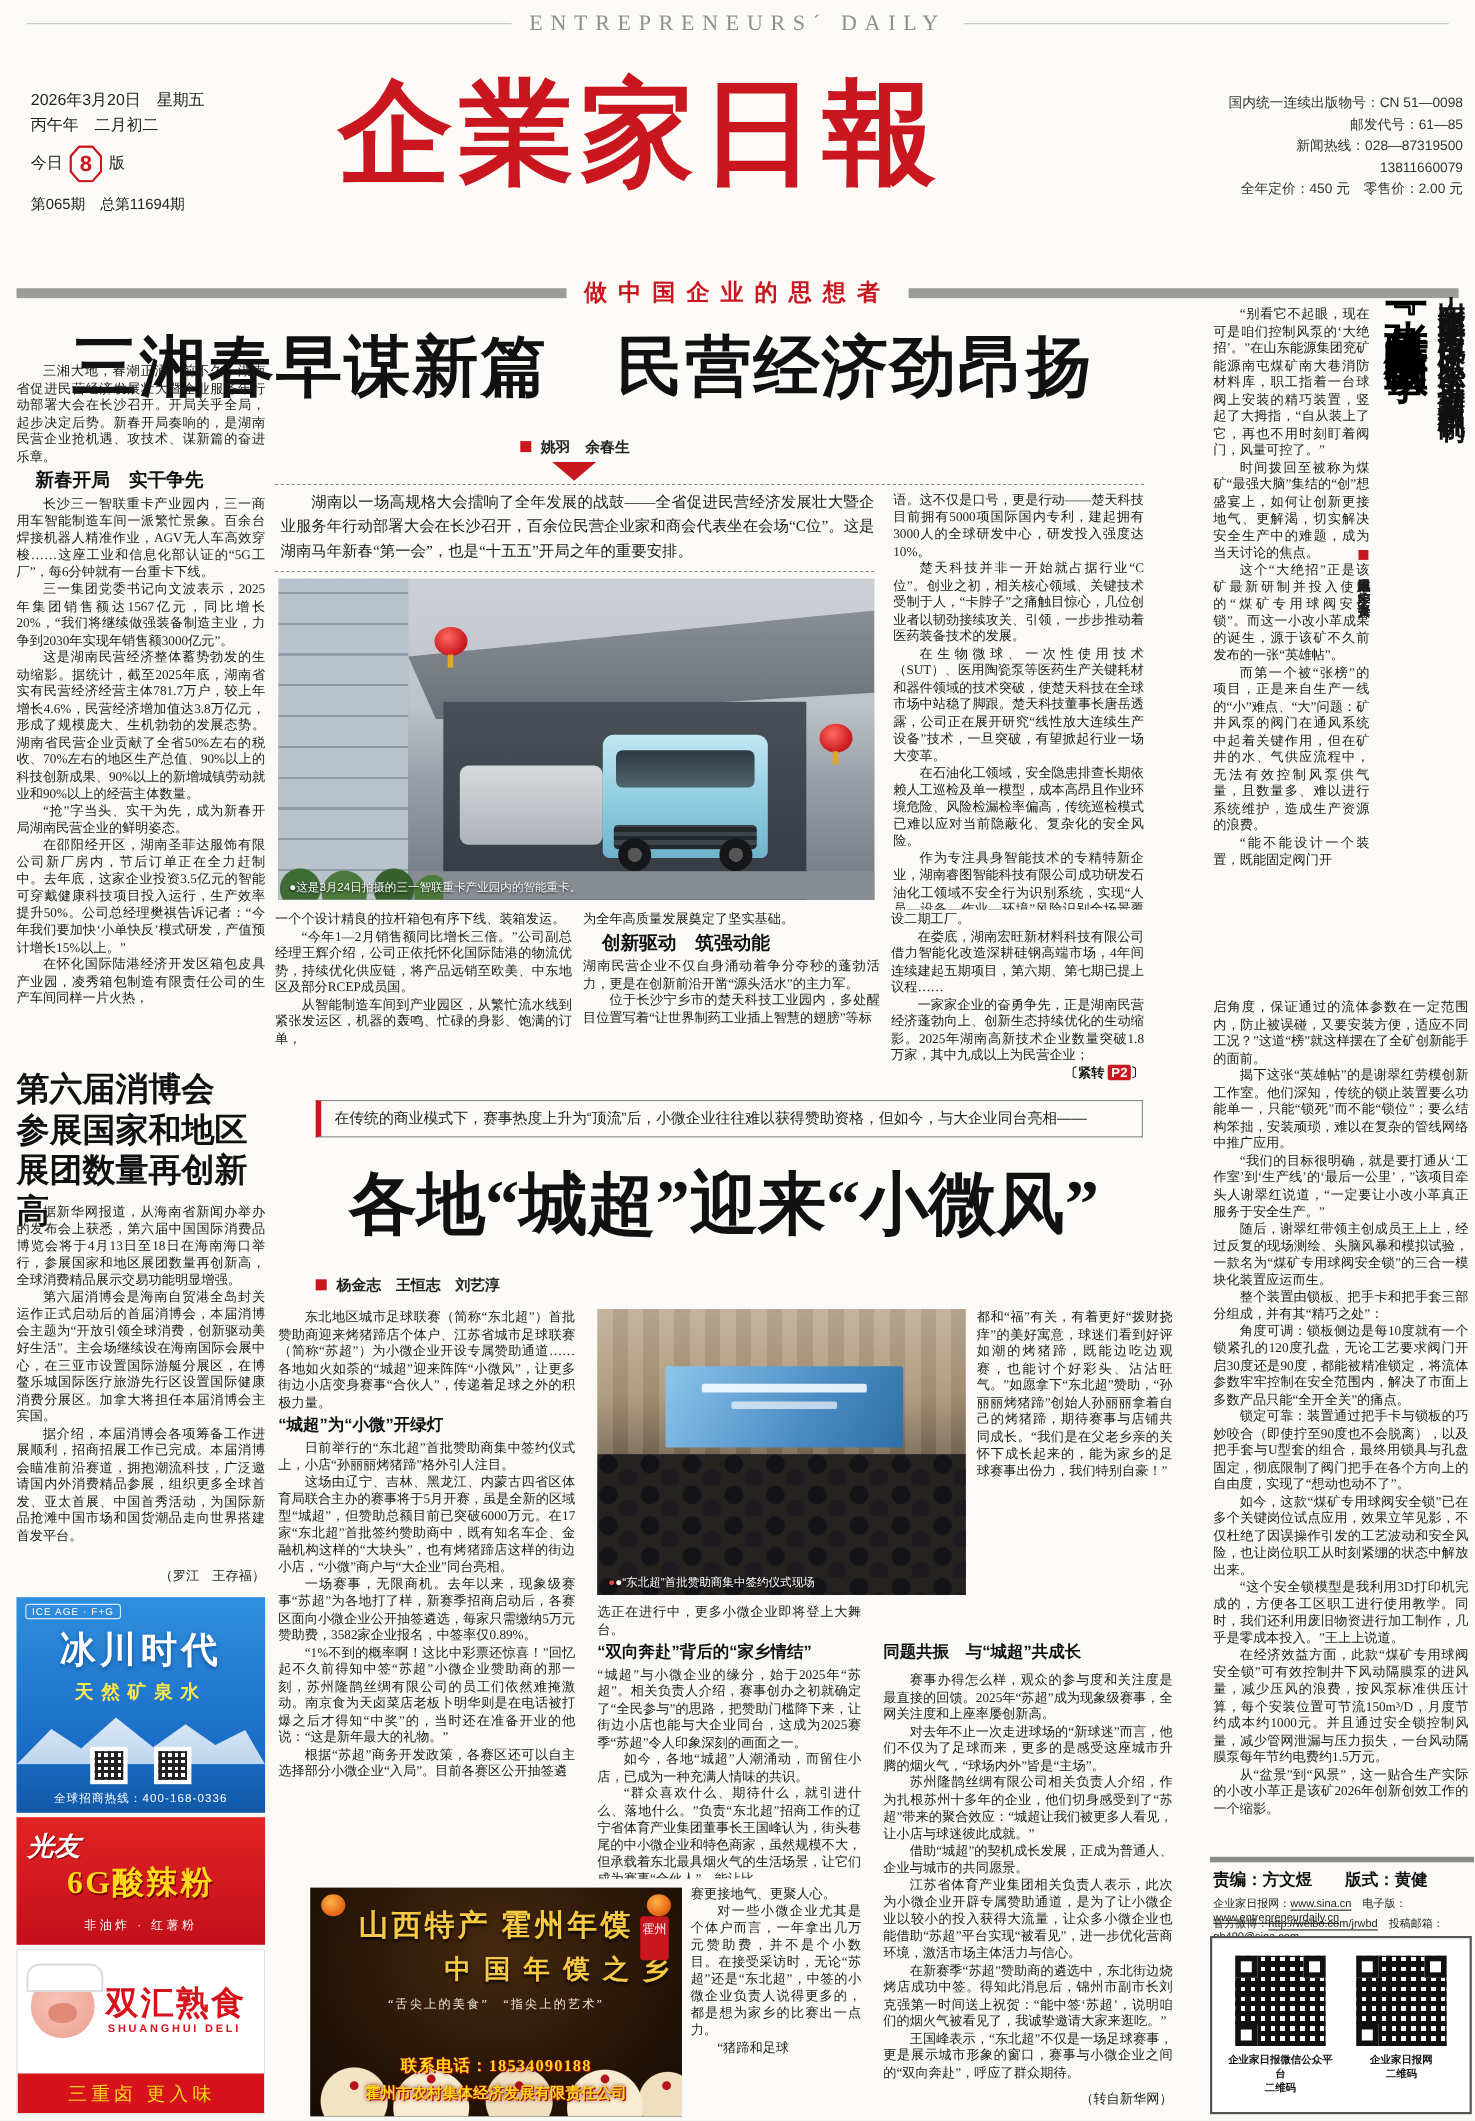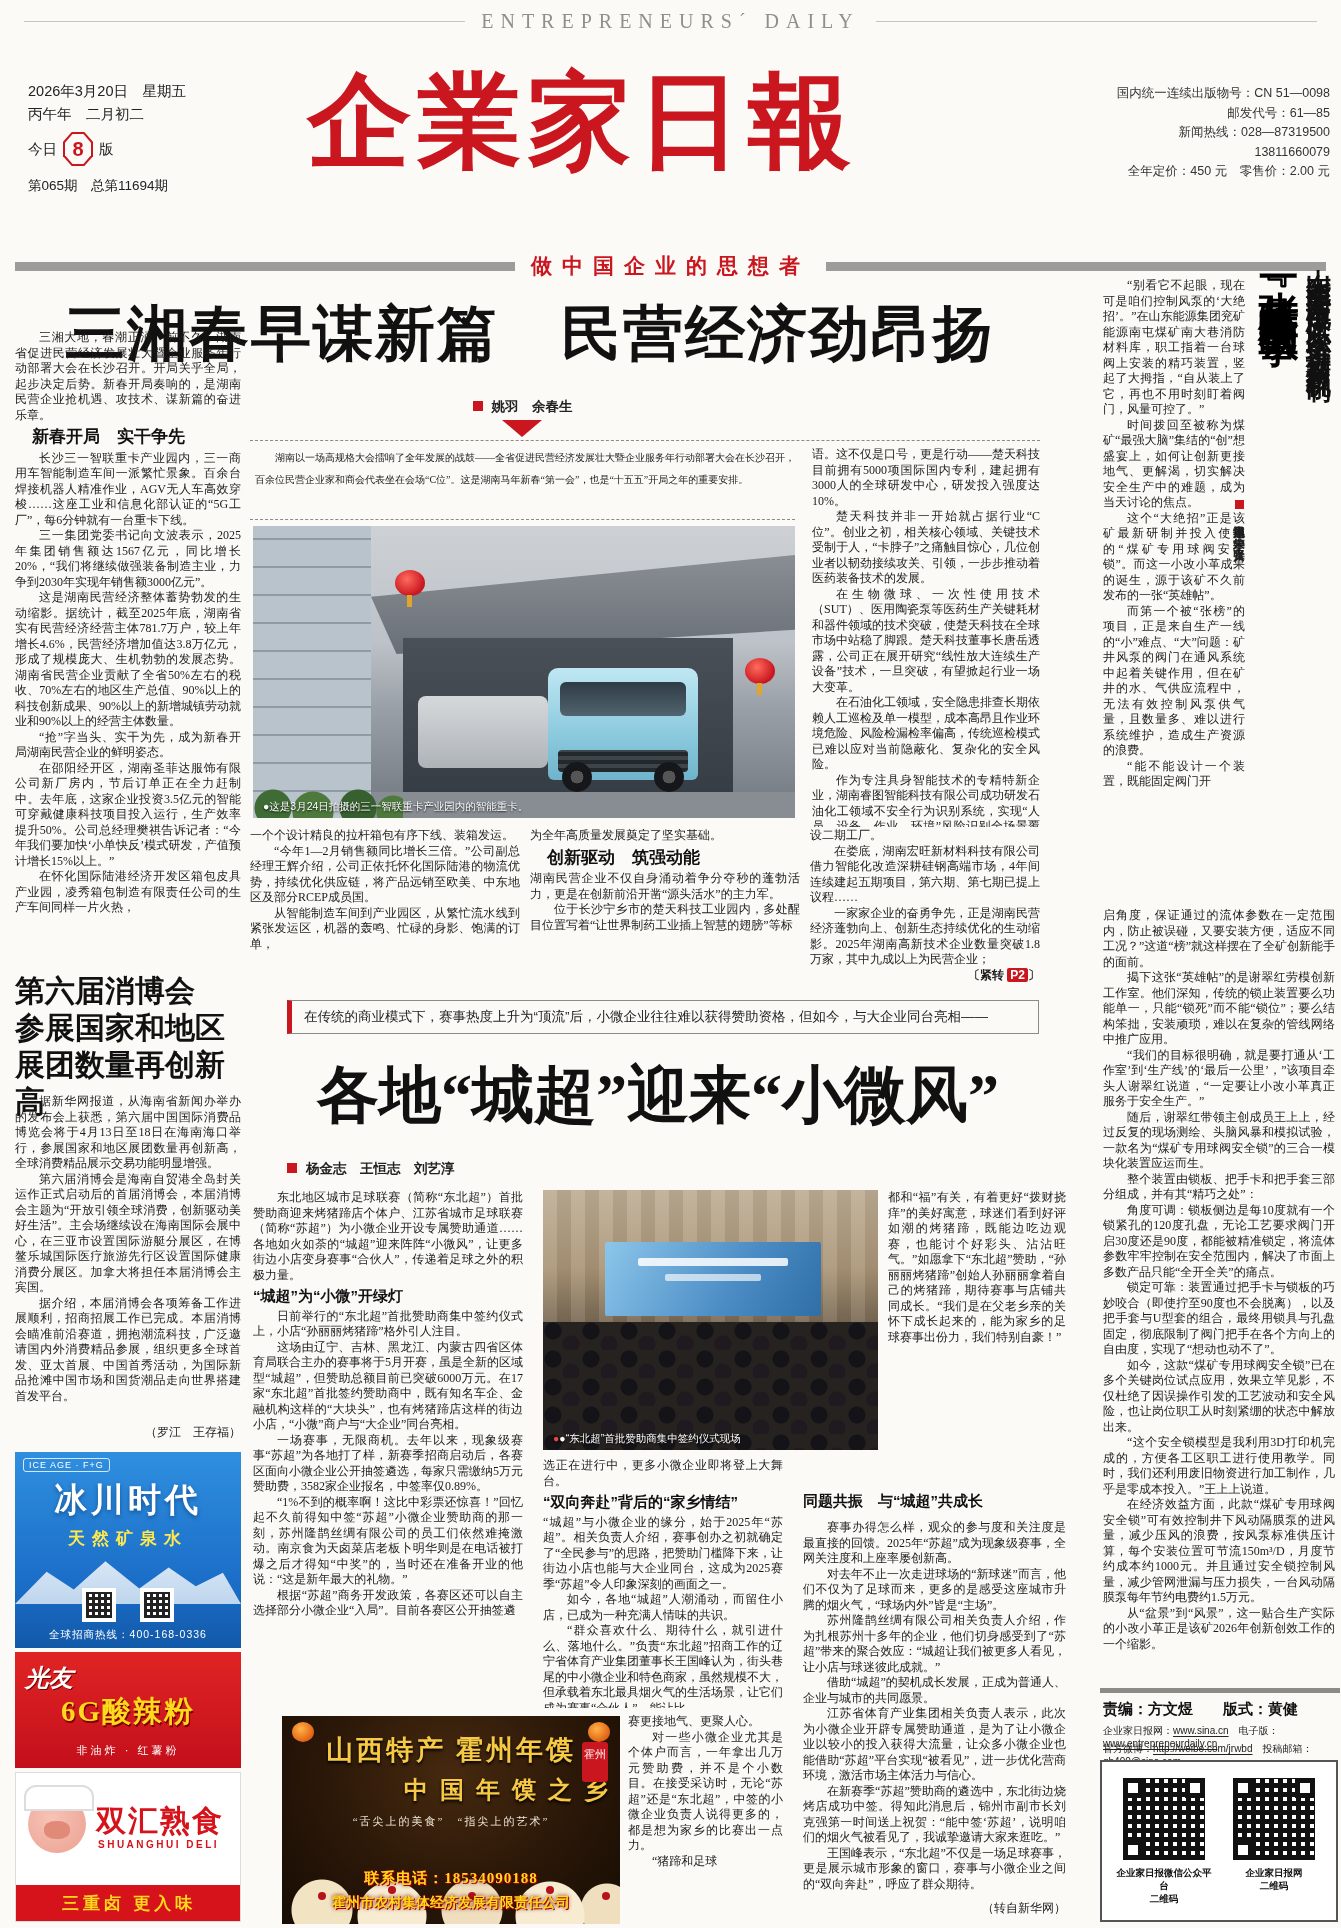--- a/index.html
+++ b/index.html
@@ -26,21 +26,21 @@
   .slogan-text{font-family:"Liberation Sans",sans-serif;font-weight:bold;font-size:21px;color:#c9161f;letter-spacing:10px;white-space:nowrap;}
   
   .hl-main{left:15px;top:292px;width:1030px;height:84px;text-align:center;font-size:60px;line-height:84px;font-weight:900;letter-spacing:2px;color:#111;}
   .byline{font-family:"Liberation Sans",sans-serif;font-weight:bold;font-size:13.5px;color:#222;}
   .sq{display:inline-block;width:10px;height:10px;background:#c9161f;margin-right:9px;}
   .tri{width:0;height:0;border-left:20px solid transparent;border-right:20px solid transparent;border-top:17px solid #c9161f;}
   .dash{border-top:1px dashed #8a8a86;height:0;}
   .flow{font-size:12px;line-height:15.5px;text-align:justify;overflow:hidden;}
   .flow p{margin:0;text-indent:2em;}
   .cont p:first-child{text-indent:0;}
-  .lede{font-size:10px;line-height:22px;text-align:justify;}
+  .lede{font-size:14px;line-height:22px;text-align:justify;}
   .lede p{margin:0;text-indent:2em;}
   h3.sub{margin:6px 17px;font-family:"Liberation Sans",sans-serif;font-size:17px;color:#111;}
   h3.sub2{margin:5px 0;font-family:"Liberation Sans",sans-serif;font-size:15px;color:#111;}
   .hl-expo{font-size:30px;line-height:37px;font-weight:900;color:#111;}
   .credit{font-size:12px;text-align:right;font-family:"Liberation Sans",sans-serif;}
   .jump-line{text-align:right;font-family:"Liberation Sans",sans-serif;font-weight:bold;font-size:12px;}
   .jump-page{color:#fff;background:#c9161f;padding:0 3px;border-radius:2px;}
   
   .kicker-box{left:287px;top:1000px;width:752px;height:34px;border:1px solid #8a8a86;border-left:5px solid #c9161f;
      display:flex;align-items:center;padding:0 12px;box-sizing:border-box;font-size:13.5px;font-family:"Liberation Sans",sans-serif;color:#222;white-space:nowrap;overflow:hidden;}
@@ -108,21 +108,21 @@
   .ad-gy .brand{position:absolute;left:10px;top:10px;font-size:24px;font-weight:900;font-style:italic;text-shadow:1px 1px 0 #7a0000;}
   .ad-gy .t1{position:absolute;left:0;top:40px;width:226px;text-align:center;font-size:29px;font-weight:900;color:#ffd91c;letter-spacing:2px;text-shadow:1px 2px 0 #7a0000;}
   .ad-gy .t2{position:absolute;left:0;bottom:10px;width:226px;text-align:center;font-family:"Liberation Sans",sans-serif;font-size:11px;letter-spacing:3px;}
   .ad-sh{left:15px;top:1772px;width:226px;height:150px;background:#fff;border:1px solid #ddd;}
   .pig{position:absolute;left:12px;top:22px;width:58px;height:58px;background:radial-gradient(circle at 40% 40%,#f7c3b6,#eba090);border-radius:50%;}
   .pig:before{content:"";position:absolute;left:16px;top:26px;width:26px;height:18px;background:#e08a77;border-radius:45%;}
   .pig:after{content:"";position:absolute;left:-4px;top:-10px;width:66px;height:22px;background:#fff;border:2px solid #ddd;border-radius:12px 12px 0 0;}
   .ad-sh .t1{position:absolute;left:80px;top:28px;font-size:30px;font-weight:900;color:#d6121b;letter-spacing:2px;}
   .ad-sh .t2{position:absolute;left:82px;top:66px;font-family:"Liberation Sans",sans-serif;font-size:10px;letter-spacing:2.5px;color:#d6121b;font-weight:bold;}
   .ad-sh .band{position:absolute;left:0;bottom:0;width:226px;height:36px;background:#d6121b;display:grid;place-items:center;
-     color:#ffd91c;font-weight:700;font-size:17px;letter-spacing:4px;}
+     color:#ffd91c;font-weight:400;font-size:17px;letter-spacing:4px;}
   
   .ad-hz{left:282px;top:1716px;width:338px;height:208px;background:radial-gradient(ellipse at 50% 28%,#46290f 0%,#2a1708 55%,#160c04 100%);color:#f7c944;text-align:center;}
   .ad-hz .lan{position:absolute;top:6px;width:22px;height:20px;background:radial-gradient(circle at 40% 35%,#ffb347,#e05c10 75%);border-radius:50%;}
   .ad-hz .seal{position:absolute;right:12px;top:26px;width:26px;height:40px;background:#c9161f;color:#fff;font-size:11px;line-height:13px;padding-top:6px;box-sizing:border-box;border-radius:3px;font-family:"Liberation Sans",sans-serif;}
   .ad-hz .t1{margin-top:16px;font-size:27px;font-weight:900;letter-spacing:3px;text-shadow:0 2px 3px #000;}
   .ad-hz .t2{margin-top:6px;font-size:24px;font-weight:bold;letter-spacing:12px;text-shadow:0 2px 3px #000;text-align:right;}
   .ad-hz .quote{margin-top:8px;font-size:11px;color:#efe6d8;letter-spacing:2px;}
   .dough{position:absolute;bottom:0;left:0;width:338px;height:74px;
      background:radial-gradient(circle at 40px 60px,#f2e3c2 30px,transparent 31px),radial-gradient(circle at 110px 66px,#f7ecd2 34px,transparent 35px),radial-gradient(circle at 190px 60px,#efdfbe 30px,transparent 31px),radial-gradient(circle at 268px 66px,#f7ecd2 34px,transparent 35px),radial-gradient(circle at 325px 60px,#efdfbe 26px,transparent 27px);}
   .dough i{position:absolute;width:8px;height:8px;border-radius:50%;background:#b5121b;}

